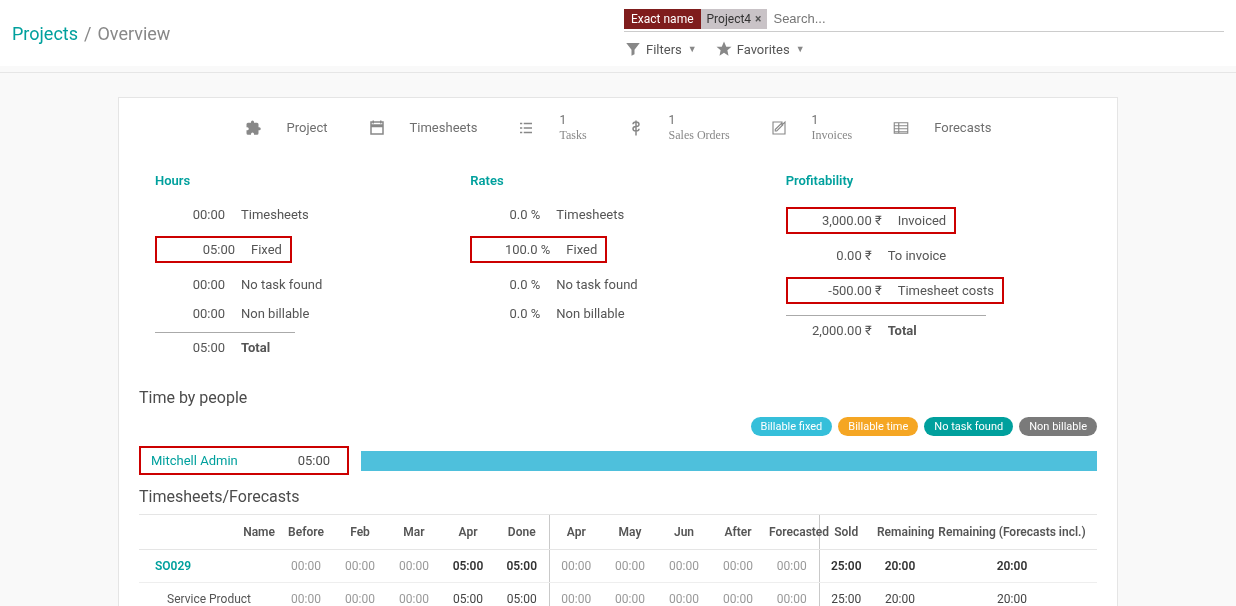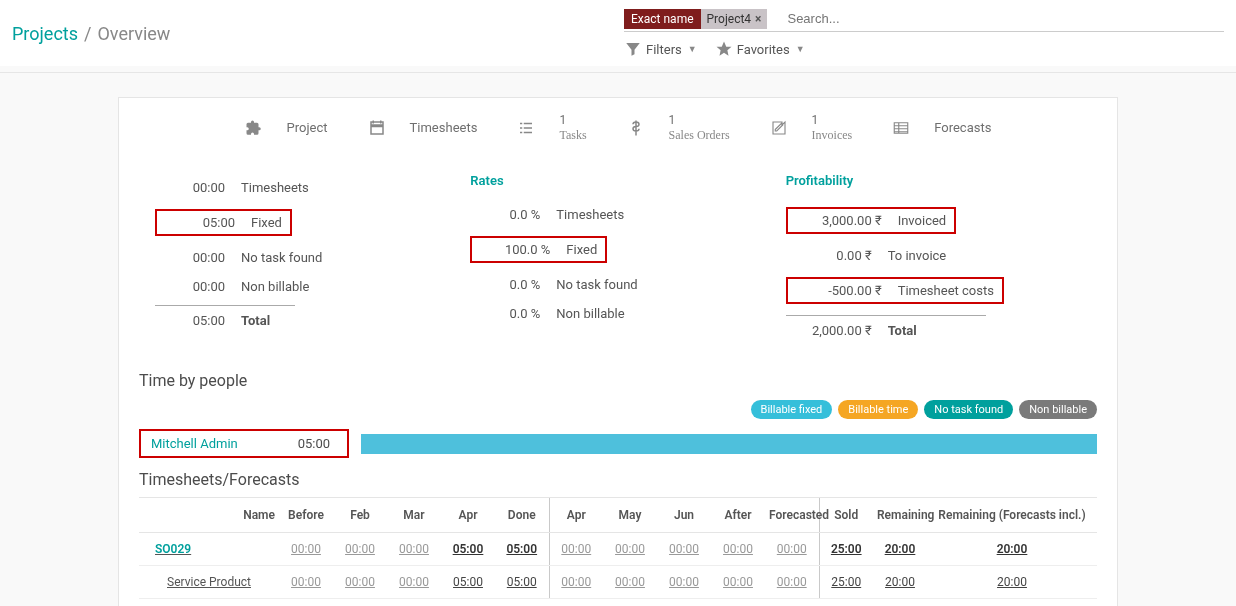--- a/index.html
+++ b/index.html
@@ -6,21 +6,21 @@
 body { font-family: -apple-system, BlinkMacSystemFont, "Segoe UI", Roboto, Helvetica, Arial, sans-serif; font-size: 13px; color: #4c4c4c; background: #f9f9f9; }
 .topbar { display: flex; align-items: center; padding: 8px 12px; background: #fff; }
 .breadcrumb { font-size: 18px; color: #888; display: flex; gap: 6px; align-items: center; }
 .breadcrumb a { color: #00A09D; text-decoration: none; }
 .searcharea { margin-left: auto; width: 600px; position: relative; }
 .facets { display: flex; align-items: center; border-bottom: 1px solid #ccc; padding-bottom: 2px; }
 .chip { display: inline-flex; align-items: center; background: #7f1d1d; color: #fff; font-size: 12px; }
 .chip .label { padding: 3px 7px; }
 .chip .value { background: #C9C3C7; color: #333; padding: 3px 6px; display: inline-flex; align-items: center; gap: 4px; }
 .chip .close { cursor: pointer; font-weight: bold; color: #555; }
-.searchinput { border: none; outline: none; font-size: 13px; padding: 3px 20px; flex: 1; }
+.searchinput { border: none; outline: none; font-size: 13px; padding: 3px 6px; flex: 1; }
 .filterrow { margin-top: 8px; display: flex; gap: 18px; color: #555; font-size: 13px; }
 .filterbtn { display: inline-flex; align-items: center; gap: 4px; cursor: pointer; }
 .hr { border-bottom: 1px solid #e6e6e6; margin-top: 6px; }
 .sheet { background: #fff; margin: 24px auto 0; width: 1000px; border: 1px solid #e5e5e5; padding-bottom: 20px; }
 .navtabs { display: flex; justify-content: center; gap: 40px; padding: 14px 0 24px; color: #6f6f6f; font-size: 13px; align-items: center; }
 .navtab { display: inline-flex; align-items: center; gap: 24px; cursor: pointer; }
 .navtab .count { font-size: 12px; line-height: 1; }
 .navtab .sub { font-size: 12px; color: #888; font-family: Liberation Serif, serif; }
 .icon { width: 18px; height: 18px; fill: #888; }
 .statgrid { display: flex; padding: 6px 36px 8px; gap: 20px; }
@@ -39,21 +39,21 @@
 .b-teal { background: #00A09D; }
 .b-gray { background: #7A7A7A; }
 .peoplerow { display: flex; align-items: center; padding: 0 20px 8px; gap: 12px; }
 .peoplebox { border: 2px solid #CC0000; padding: 5px 10px; display: flex; align-items: center; gap: 60px; width: 210px; }
 .peoplebox a { color: #00A09D; text-decoration: none; }
 .bar { flex: 1; height: 20px; background: #4EC0DC; }
 .tsf-title { font-size: 16px; padding: 4px 20px 8px; }
 .tbl { width: calc(100% - 40px); margin: 0 20px; border-collapse: collapse; font-size: 12px; table-layout: fixed; }
 .tbl th { color: #555; font-weight: 600; padding: 10px 4px; border-top: 1px solid #e5e5e5; border-bottom: 1px solid #e5e5e5; text-align: center; white-space: nowrap; }
 .tbl th.name { text-align: right; padding-left: 16px; width: 140px; }
-.tbl td { padding: 9px 4px; border-bottom: 1px solid #eee; text-align: center; color: #999; text-decoration: underline; }
+.tbl td { padding: 9px 4px; border-bottom: 1px solid #eee; text-align: center; color: #999; }
 .tbl td.name { text-align: left; padding-left: 16px; color: #555; }
 .tbl td.dark { color: #333; font-weight: 600; }
 .tbl td.darkish { color: #444; }
 .tbl .divL { border-left: 1px solid #c9c9c9; }
 .tbl a { color: #00A09D; text-decoration: none; font-weight: 600; }
 .indent1 { padding-left: 28px !important; }
 .caret { font-size: 9px; color: #888; margin-left: 2px; }
 </style>
 </head>
 <body>
@@ -130,20 +130,21 @@
     <span class="navtab">
       <svg class="icon" viewBox="0 0 24 24">
           <path d="M3 5h18v14H3zM3 9h18M3 13h18M3 17h18M9 5v14" stroke="#888" stroke-width="1.5" fill="none"></path>
         </svg>
       <span>Forecasts</span>
     </span>
   </div>
 
   <div class="statgrid">
     <div class="statcol">
+      <div class="stattitle">Hours</div>
       <div class="statrow">
           <span class="statval">00:00</span>
           <span>Timesheets</span>
         </div>
       <div class="statrow">
           <span class="highlighted">
             <span class="statval">05:00</span>
             <span>Fixed</span>
           </span>
         </div>

